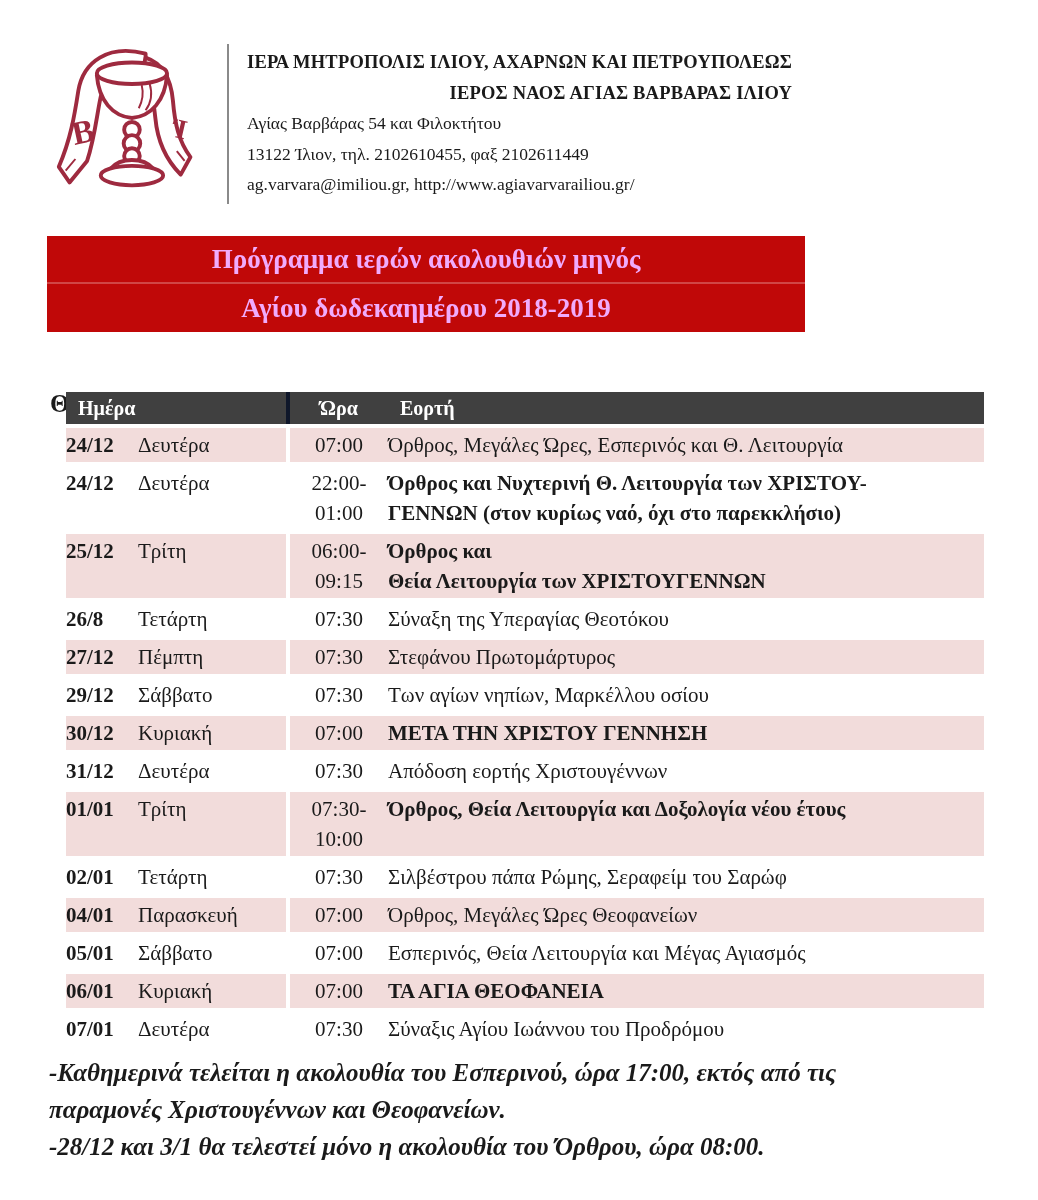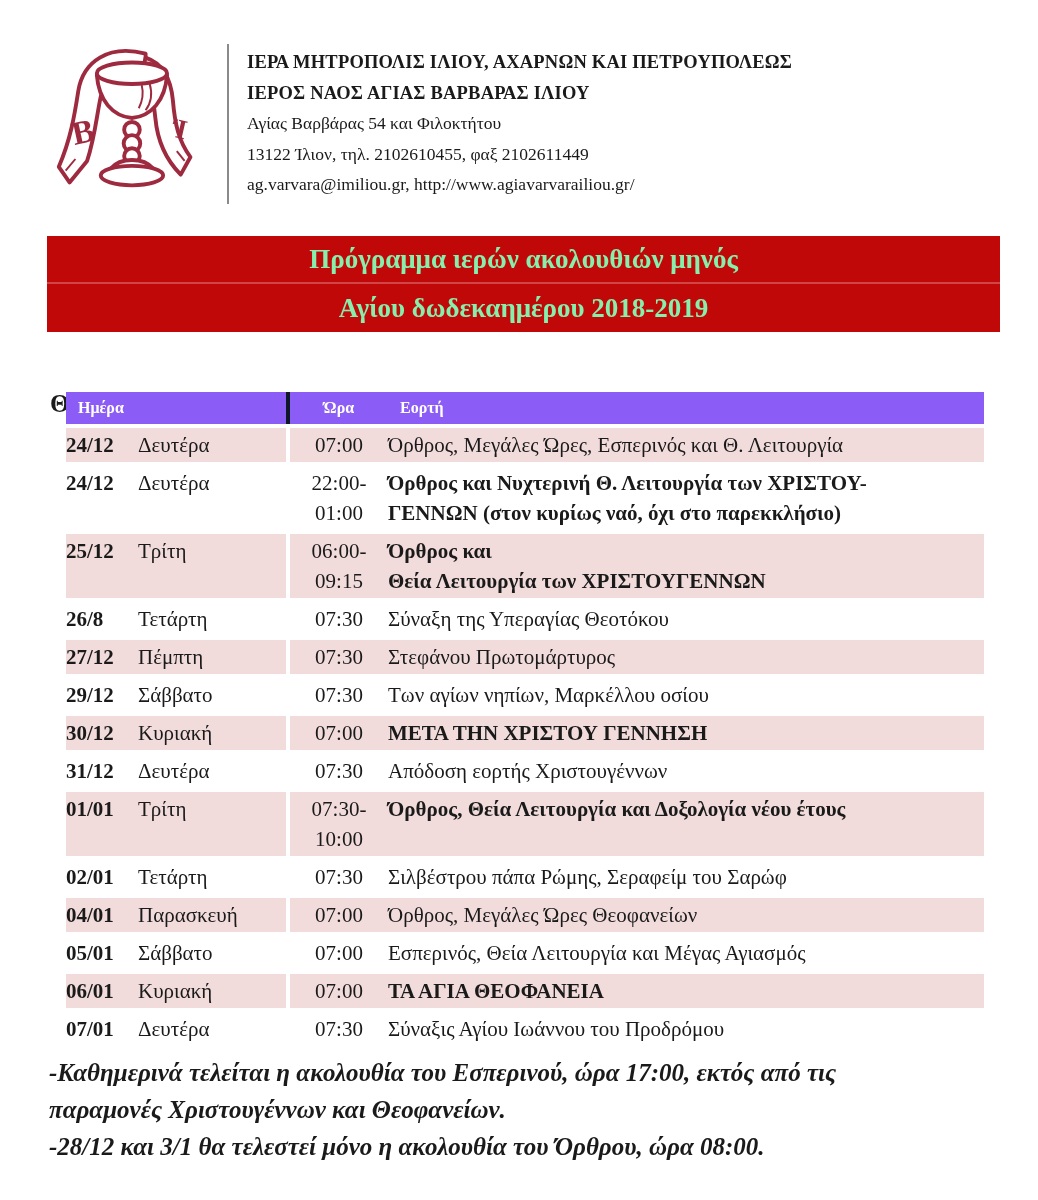--- a/index.html
+++ b/index.html
@@ -6,37 +6,37 @@
   .page {
     position:relative; width:1038px; height:1200px; background:#ffffff;
     font-family:"Liberation Serif","DejaVu Serif",serif; color:#1a1a1a; overflow:hidden;
   }
 
   
   .logo-box { position:absolute; left:52px; top:40px; width:156px; height:160px; }
   .masthead-divider { position:absolute; left:227px; top:44px; width:2px; height:160px; background:#8a8a8a; }
   .org-block { position:absolute; left:247px; top:47px; }
   .org-line { font-size:17.5px; line-height:30.5px; white-space:nowrap; }
-  .org-line.caps { font-weight:bold; font-size:18.5px; letter-spacing:0.2px; }
+  .org-line.caps { font-weight:bold; font-size:18.5px; letter-spacing:0.2px;text-align:right; }
 
   
   .banner {
-    position:absolute; left:47px; top:236px; width:953px; height:96px;
-    background:#c00808; color:#86efac; text-align:center; font-weight:bold; font-size:27px;
+    position:absolute; left:47px; top:236px; width:758px; height:96px;
+    background:#c00808; color:#f0abfc; text-align:center; font-weight:bold; font-size:27px;
   }
   .banner-line { height:48px; line-height:48px; white-space:nowrap; overflow:hidden; }
   .banner-line.first { height:46px; line-height:46px; border-bottom:2px solid rgba(255,255,255,0.25); }
 
   
   .intro { position:absolute; left:50px; top:342px; font-size:25px; font-weight:bold; white-space:nowrap;margin-top:48px; }
 
   
   table.schedule { position:absolute; left:66px; top:392px; width:918px; border-collapse:collapse; font-size:21px; }
   table.schedule th {
-    background:#8b5cf6; color:#ffffff; font-weight:bold; font-size:16px;
+    background:#404040; color:#ffffff; font-weight:bold; font-size:20px;
     text-align:left; padding:3px 0 3px 12px; line-height:26px; border-bottom:4px solid #ffffff;
   }
   table.schedule th.time-col { text-align:center; padding:3px 0; border-left:4px solid #0f172a; }
   table.schedule td {
     padding:2px 0; line-height:30px; vertical-align:top;
     border-bottom:4px solid #ffffff; background:#ffffff;
   }
   tr.pink td { background:#f2dcdb; }
   td.date-cell { font-weight:bold; padding-left:12px; white-space:nowrap; }
   td.day-cell { padding-left:2px; white-space:nowrap; }

